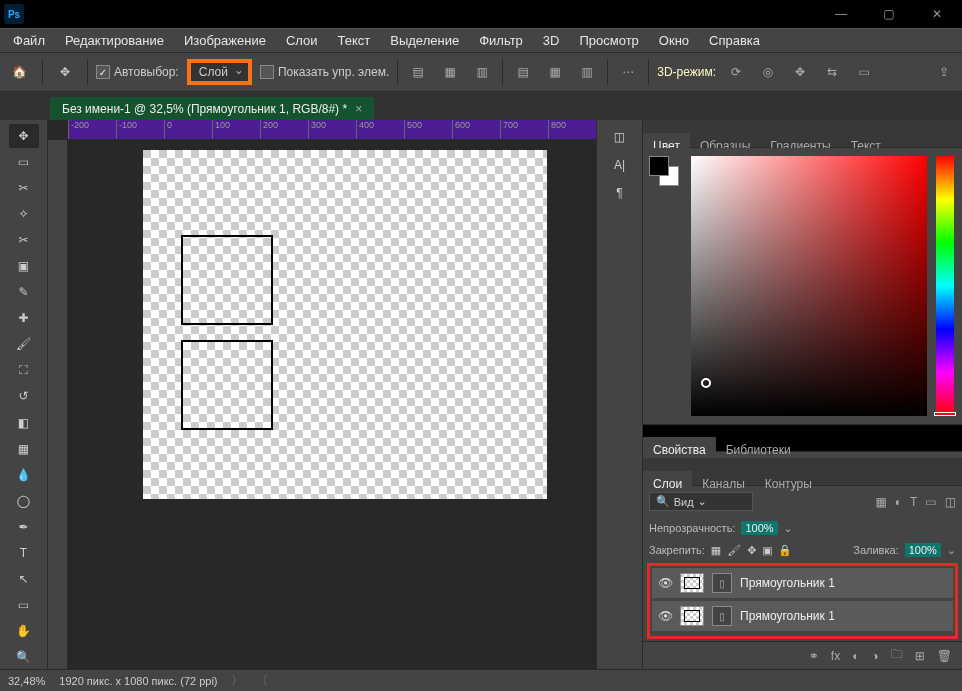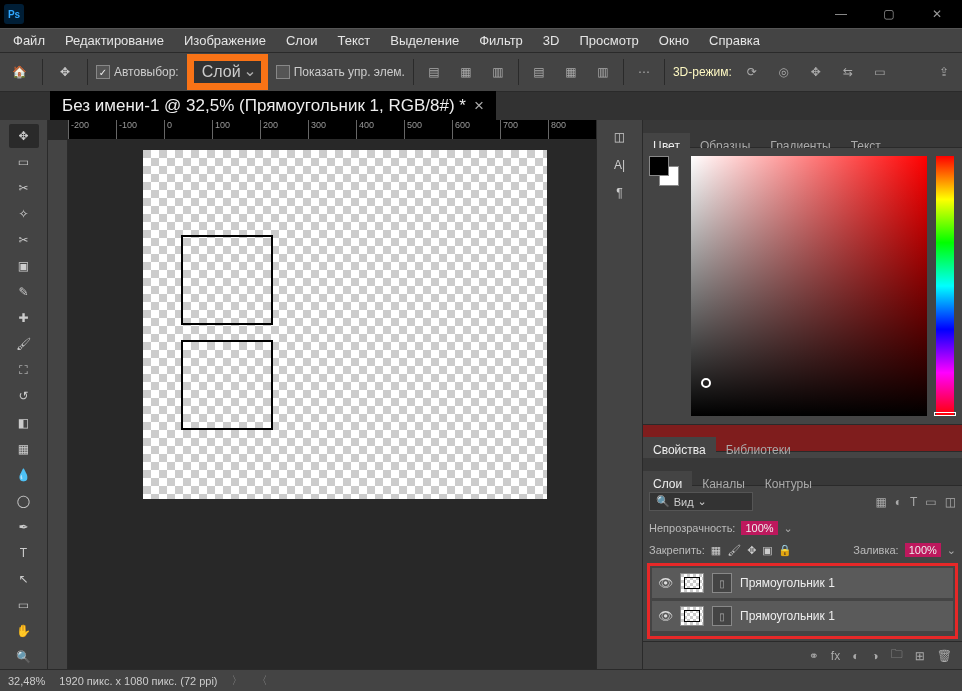--- a/index.html
+++ b/index.html
@@ -16,37 +16,37 @@
 .menubar .item { padding: 3px 9px; color: #e5e5e5; cursor: pointer; font-size: 13px; }
 
 
 .optbar { height: 40px; background: #444; display: flex; align-items: center; padding: 0 6px; gap: 8px; border-top: 1px solid #2a2a2a; border-bottom: 1px solid #2a2a2a; }
 .optbar .sep { width: 1px; height: 26px; background: #2a2a2a; }
 .home-btn { width: 28px; height: 28px; display: flex; align-items: center; justify-content: center; }
 .move-ico { width: 28px; height: 28px; display: flex; align-items: center; justify-content: center; }
 .checkbox { display: flex; align-items: center; gap: 4px; }
 .checkbox .box { width: 14px; height: 14px; border: 1px solid #888; background: #555; display: flex; align-items: center; justify-content: center; font-size: 10px; }
 .checkbox.checked .box::after { content: "✓"; color: #eee; }
-.dropdown { background: #333; border: 7px solid #f97316; padding: 2px 20px 2px 8px; position: relative; font-size: 16px; }
+.dropdown { background: #333; border: 4px solid #f97316; padding: 2px 20px 2px 8px; position: relative; font-size: 12px; }
 .dropdown::after { content: "⌄"; position: absolute; right: 4px; top: 0; color: #aaa; }
 .icon-btn { width: 24px; height: 24px; display: flex; align-items: center; justify-content: center; color: #aaa; }
 
 
 .tabbar { height: 28px; background: #323232; display: flex; align-items: flex-end; padding-left: 50px; }
-.tab { background: #000000; padding: 4px 12px; color: #eee; font-size: 17px; border-top: 1px solid transparent; display: flex; align-items: flex-start; gap: 8px; }
+.tab { background: #14532d; padding: 4px 12px; color: #eee; font-size: 12px; border-top: 1px solid transparent; display: flex; align-items: flex-start; gap: 8px; }
 .tab .close { color: #aaa; }
 
 
 .main { display: flex; height: calc(691px - 28px - 24px - 40px - 28px - 22px); }
 .toolbar { width: 48px; background: #444; display: flex; flex-direction: column; align-items: center; padding-top: 4px; gap: 2px; border-right: 1px solid #2a2a2a; }
 .toolbar .tool { width: 30px; height: 26px; display: flex; align-items: center; justify-content: center; color: #ccc; border-radius: 2px; }
 .toolbar .tool.active { background: #2a2a2a; }
 
 .canvas-area { flex: 1; background: #282828; position: relative; overflow: hidden; }
-.ruler-h { position: absolute; top: 0; left: 20px; right: 0; height: 20px; background: #000000; border-bottom: 1px solid #2a2a2a; display: flex; overflow: hidden; }
+.ruler-h { position: absolute; top: 0; left: 20px; right: 0; height: 20px; background: #4c1d95; border-bottom: 1px solid #2a2a2a; display: flex; overflow: hidden; }
 .ruler-h .tick { width: 50px; font-size: 9px; color: #999; border-left: 1px solid #666; padding-left: 2px; }
 .ruler-v { position: absolute; top: 20px; left: 0; bottom: 0; width: 20px; background: #444; border-right: 1px solid #2a2a2a; }
 .canvas { position: absolute; top: 30px; left: 95px; width: 404px; height: 349px; background-image: repeating-conic-gradient(#fff 0 25%, #ccc 0 50%); background-size: 16px 16px; }
 .rect1 { position: absolute; top: 85px; left: 38px; width: 92px; height: 90px; border: 2px solid #000; }
 .rect2 { position: absolute; top: 190px; left: 38px; width: 92px; height: 90px; border: 2px solid #000; }
 
 
 .rightcol { width: 46px; background: #444; border-left: 1px solid #2a2a2a; display: flex; flex-direction: column; align-items: center; padding-top: 10px; gap: 14px; color: #ccc; }
 .rightpanel { width: 320px; background: #444; border-left: 1px solid #2a2a2a; display: flex; flex-direction: column; }
 
@@ -56,32 +56,32 @@
 
 .color-panel { height: 282px; background: #444; position: relative; }
 .swatches { position: absolute; top: 8px; left: 6px; width: 30px; height: 32px; }
 .swatches .fg { position: absolute; top: 0; left: 0; width: 20px; height: 20px; background: #000; border: 1px solid #888; }
 .swatches .bg { position: absolute; top: 10px; left: 10px; width: 20px; height: 20px; background: #fff; border: 1px solid #888; }
 .color-field { position: absolute; top: 8px; left: 48px; width: 236px; height: 260px; background: linear-gradient(to bottom, rgba(0,0,0,0), #000), linear-gradient(to right, #fff, #f00); }
 .color-field .picker { position: absolute; bottom: 28px; left: 10px; width: 10px; height: 10px; border: 2px solid #fff; border-radius: 50%; }
 .hue-strip { position: absolute; top: 8px; right: 8px; width: 18px; height: 260px; background: linear-gradient(to bottom, #f00, #ff0, #0f0, #0ff, #00f, #f0f, #f00); }
 .hue-strip .ind { position: absolute; bottom: 0; left: -2px; right: -2px; height: 4px; border: 1px solid #fff; }
 
-.prop-tabs { height: 28px; background: #7f1d1d; display: flex; align-items: center; border-bottom: 1px solid #2a2a2a; border-top: 1px solid #2a2a2a; margin-top: 4px; }
+.prop-tabs { height: 28px; background: #000000; display: flex; align-items: center; border-bottom: 1px solid #2a2a2a; border-top: 1px solid #2a2a2a; margin-top: 4px; }
 .prop-panel { height: 6px; }
 
 .layers-panel { flex: 1; display: flex; flex-direction: column; }
 .layers-ctrl { padding: 6px; display: flex; align-items: center; gap: 8px; }
 .searchbox { background: #333; border: 1px solid #555; padding: 2px 6px; width: 104px; font-size: 11px; color: #ccc; display:flex; align-items:center; gap:4px;}
 .layers-ctrl .icons { margin-left: auto; display: flex; gap: 8px; color: #aaa; }
 
 .layer-row2 { padding: 4px 6px; display: flex; align-items: center; gap: 6px; font-size: 11px; }
 .layer-row2 .dropdown { flex: 1; }
 .layer-row2 .lbl { color: #bbb; }
-.layer-row2 .val { background: #be185d; padding: 1px 4px; color: #eee; }
+.layer-row2 .val { background: #0f766e; padding: 1px 4px; color: #eee; }
 
 .layers-list { flex: 1; border: 3px solid #e62828; margin: 2px 4px; padding: 2px; }
 .layer { height: 30px; display: flex; align-items: center; gap: 8px; padding: 0 6px; background: #5a5a5a; margin-bottom: 3px; }
 .layer .eye { width: 14px; color: #ddd; }
 .layer .thumb { width: 24px; height: 20px; background-image: repeating-conic-gradient(#fff 0 25%, #ccc 0 50%); background-size: 6px 6px; border: 1px solid #888; position: relative; }
 .layer .thumb::after { content: ""; position: absolute; inset: 3px; border: 1px solid #000; }
 .layer .mask { width: 20px; height: 20px; background: #444; border: 1px solid #888; display:flex; align-items:center; justify-content:center; font-size:10px; color:#aaa;}
 .layer .name { font-size: 12px; color: #eee; }
 
 .layer-bottom { height: 28px; border-top: 1px solid #2a2a2a; display: flex; align-items: center; justify-content: flex-end; gap: 12px; padding: 0 10px; color: #aaa; }

